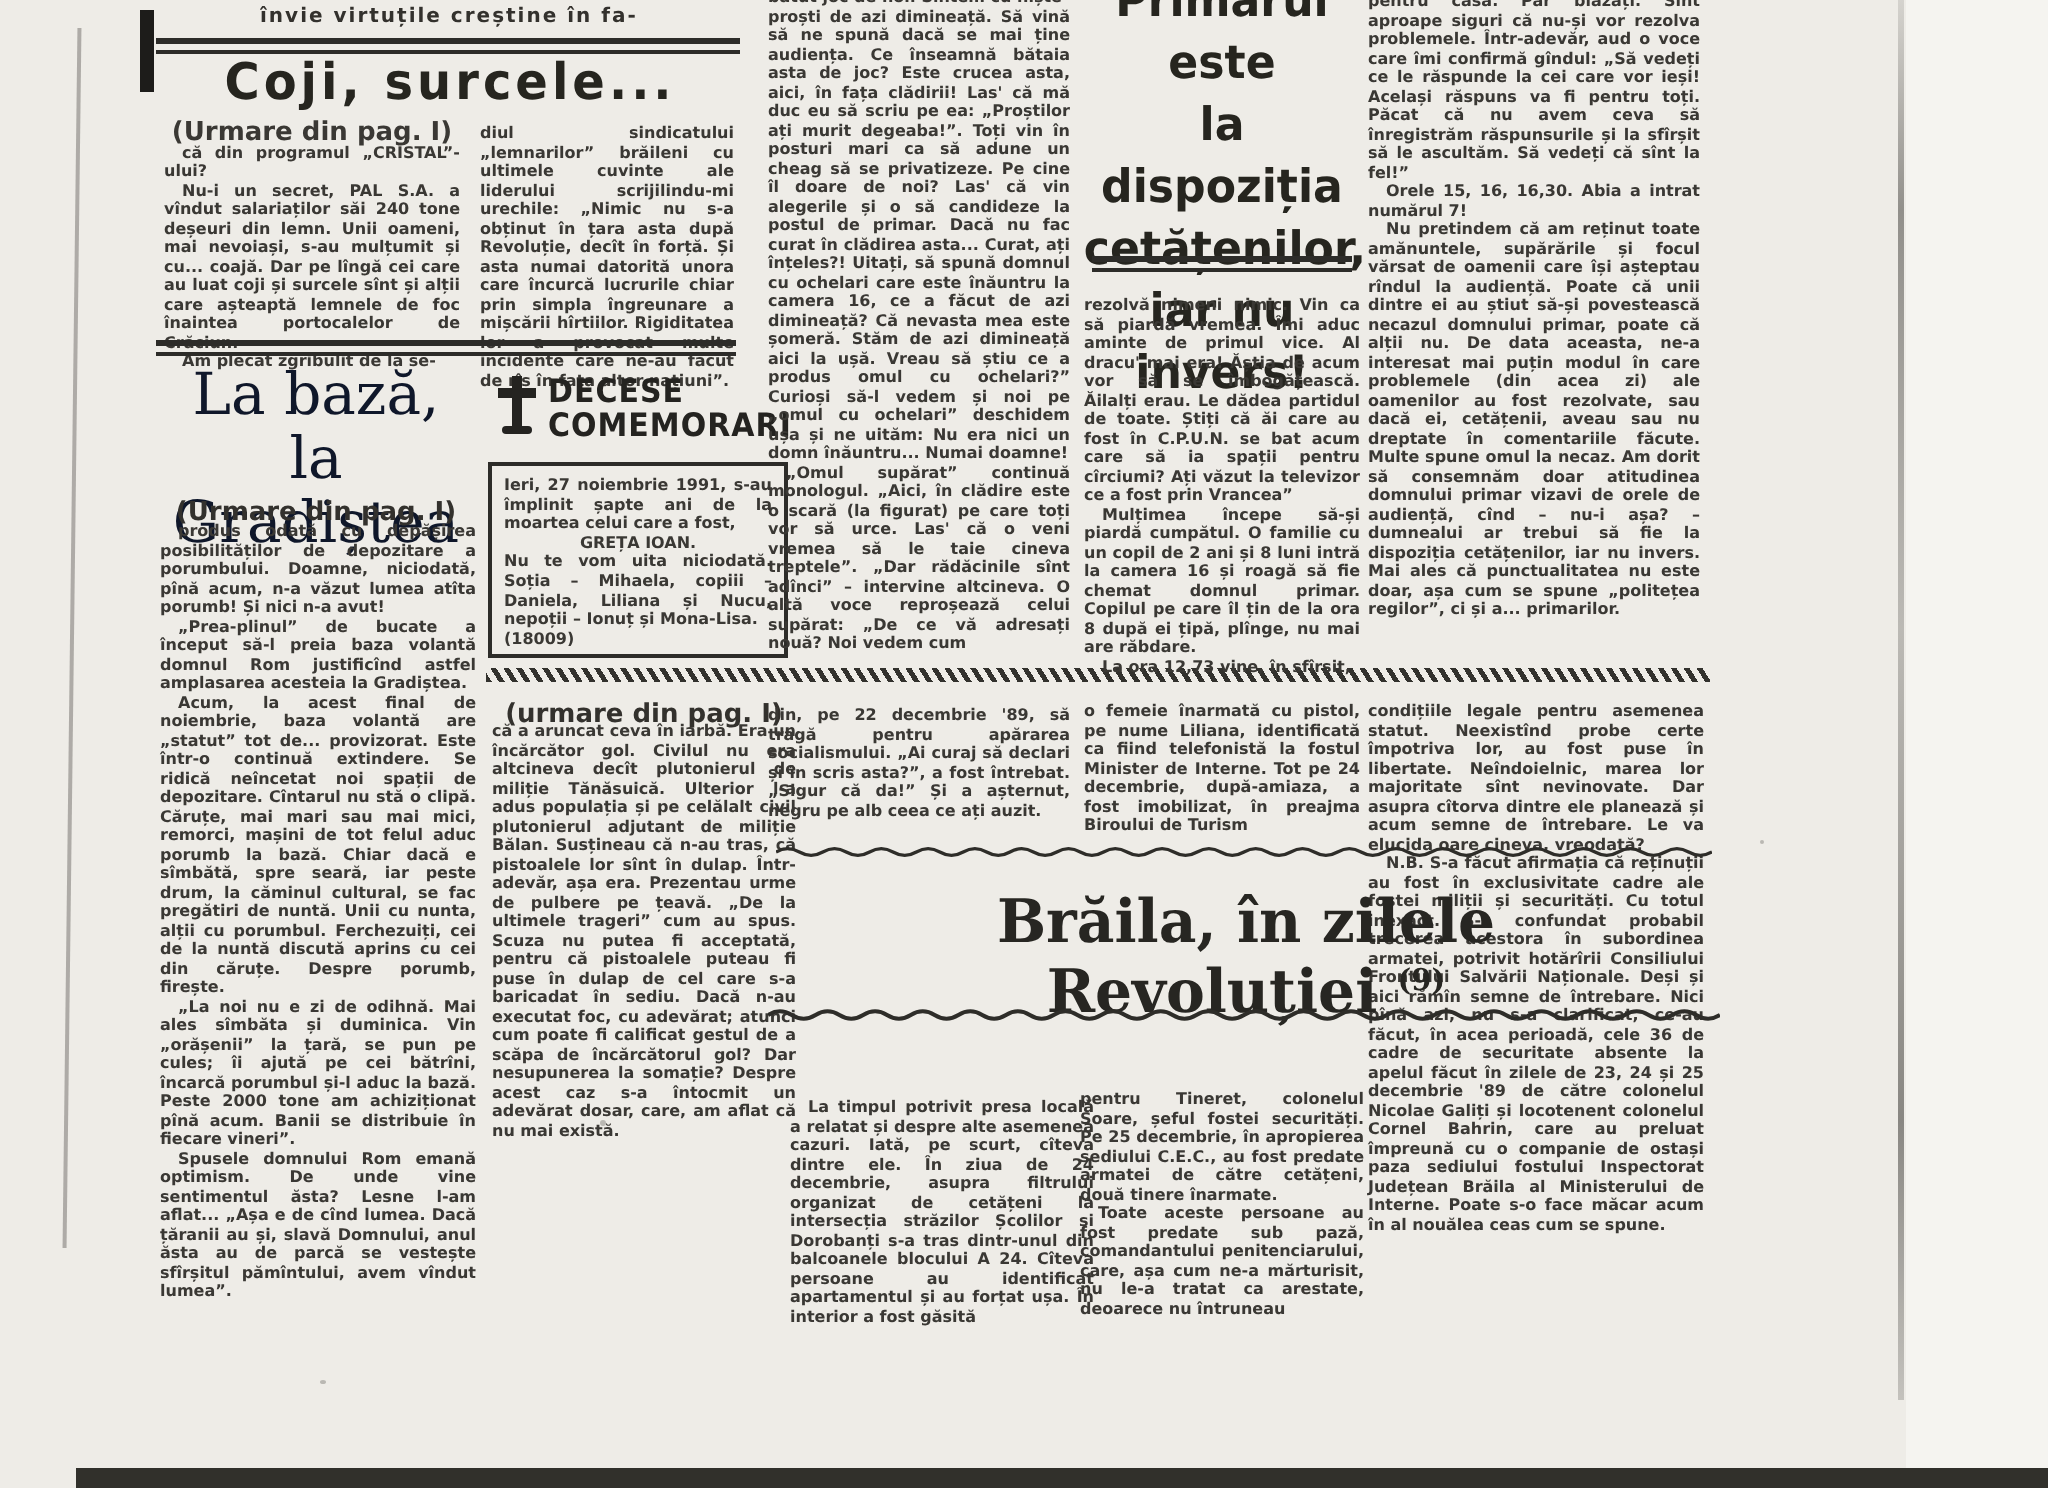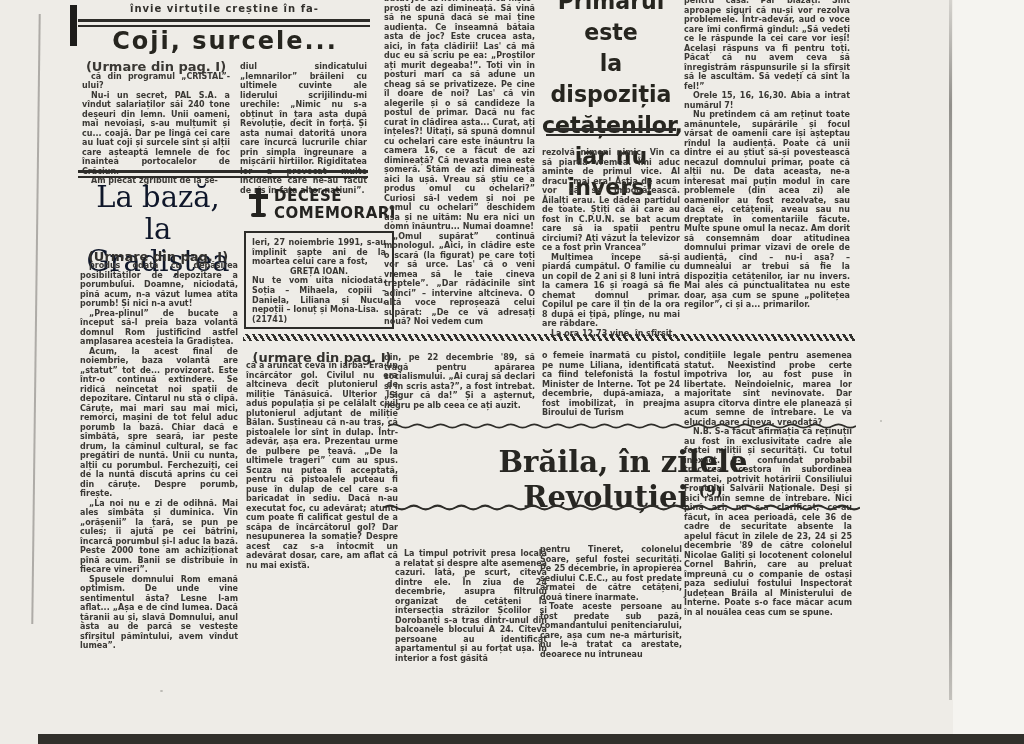--- a/index.html
+++ b/index.html
@@ -89,21 +89,21 @@
       </div>
     <div class="txt">
       <div>DECESE</div>
       <div>COMEMORARI</div>
     </div>
   </div>
   <div class="abs decese-box" style="left:244px; top:231px; width:134px;">
     <div class="jus">Ieri, 27 noiembrie 1991, s-au împlinit șapte ani de la moartea celui care a fost,</div>
     <div>GREȚA IOAN.</div>
     <div class="jus">Nu te vom uita niciodată. Soția – Mihaela, copiii – Daniela, Liliana și Nucu, nepoții – Ionuț și Mona-Lisa.</div>
-    <div style="text-align:left;">(21741)</div>
+    <div style="text-align:left;">(18009)</div>
   </div>
 
   <div class="abs hatch" style="left:243px; top:334px; width:612px;"></div>
 
   <div class="abs cont-line" style="left:246px; top:350px; width:152px;">(urmare din pag. I)</div>
   <div class="abs body-text" style="left:246px; top:361px; width:152px;">
     <p class="noindent">că a aruncat ceva în iarbă. Era un încărcător gol. Civilul nu era altcineva decît plutonierul de miliție Tănăsuică. Ulterior l-a adus populația și pe celălalt civil plutonierul adjutant de miliție Bălan. Susțineau că n-au tras, că pistoalele lor sînt în dulap. Într-adevăr, așa era. Prezentau urme de pulbere pe țeavă. „De la ultimele trageri” cum au spus. Scuza nu putea fi acceptată, pentru că pistoalele puteau fi puse în dulap de cel care s-a baricadat în sediu. Dacă n-au executat foc, cu adevărat; atunci cum poate fi calificat gestul de a scăpa de încărcătorul gol? Dar nesupunerea la somație? Despre acest caz s-a întocmit un adevărat dosar, care, am aflat că nu mai există.</p>
   </div>
 
   <div class="abs body-text" style="left:384px; top:-6px; width:151px;">

